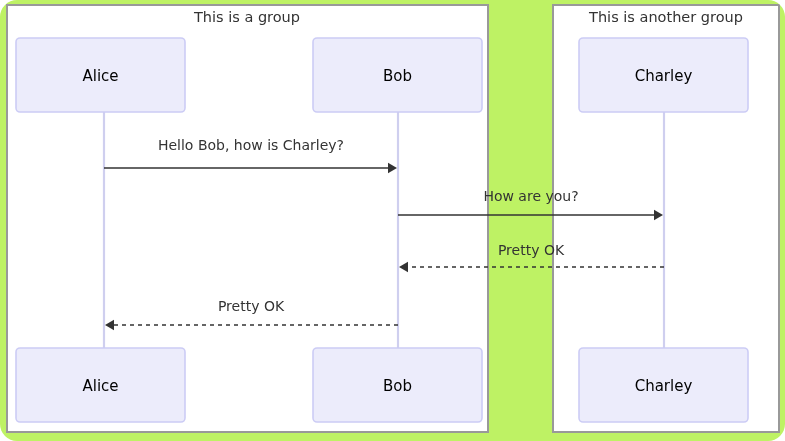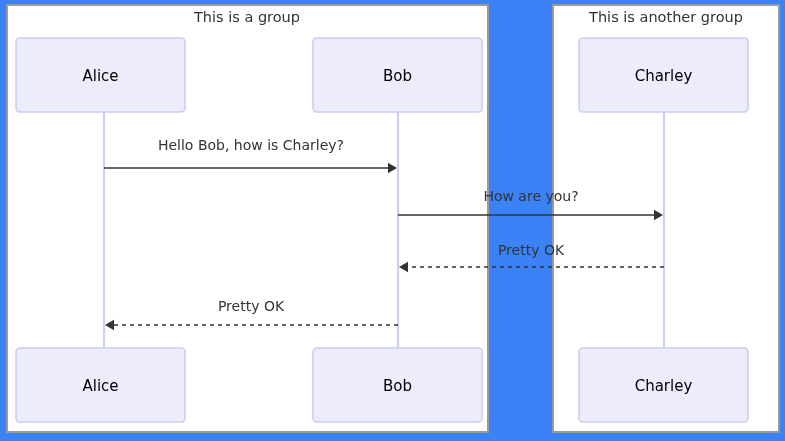--- a/index.html
+++ b/index.html
@@ -7,22 +7,23 @@
     padding: 0;
     background: #ffffff;
   }
   body {
     font-family: "DejaVu Sans", sans-serif;
   }
   #diagram-root {
     position: relative;
     width: 785px;
     height: 441px;
-    background: #3b82f6;
+    background: #bef264;
     overflow: hidden;
+    border-radius: 17px;
   }
   #diagram-svg {
     position: absolute;
     left: 0;
     top: 0;
     width: 785px;
     height: 441px;
     display: block;
   }
   .group-box {

